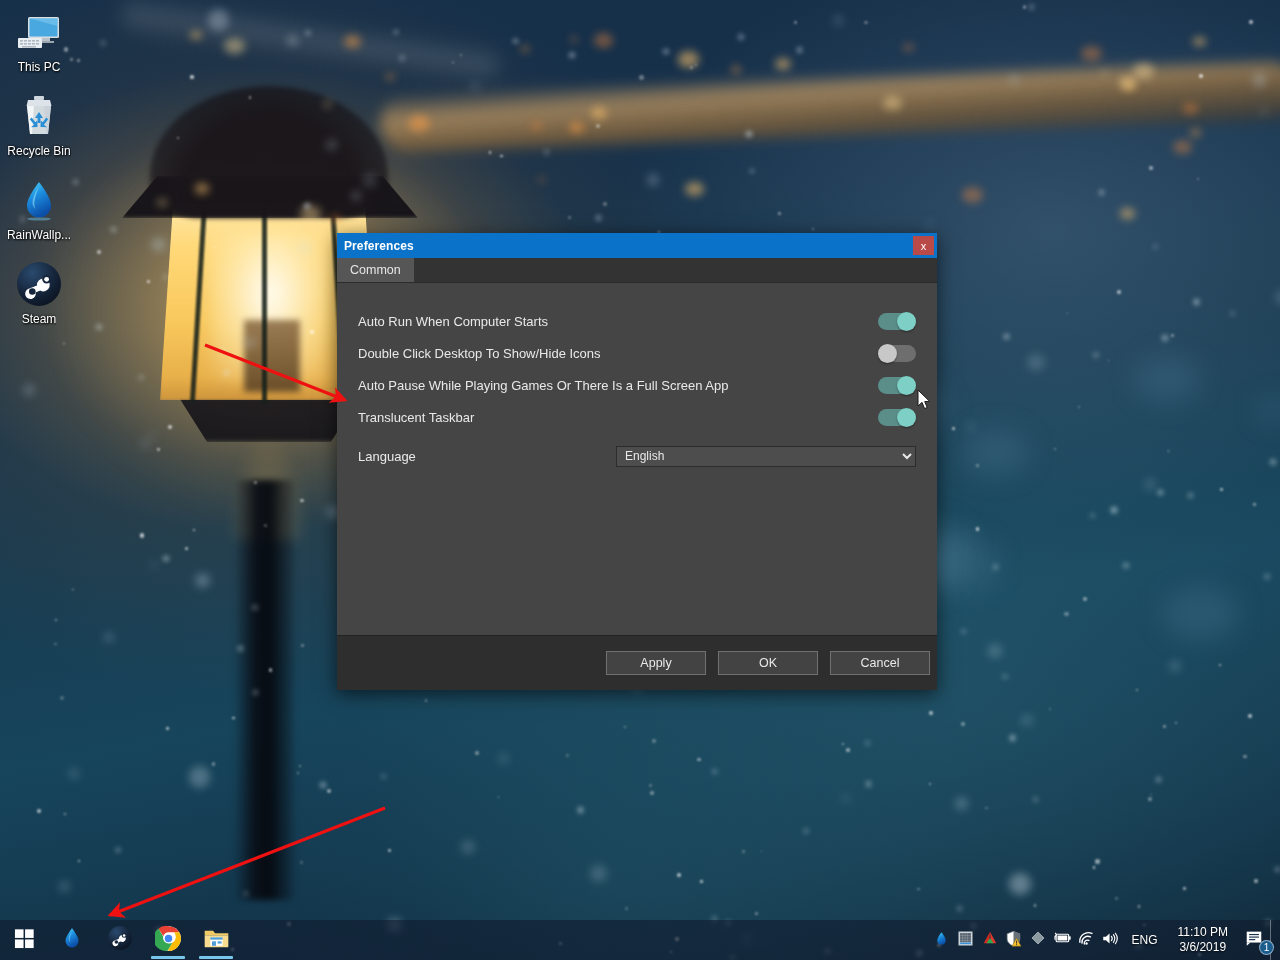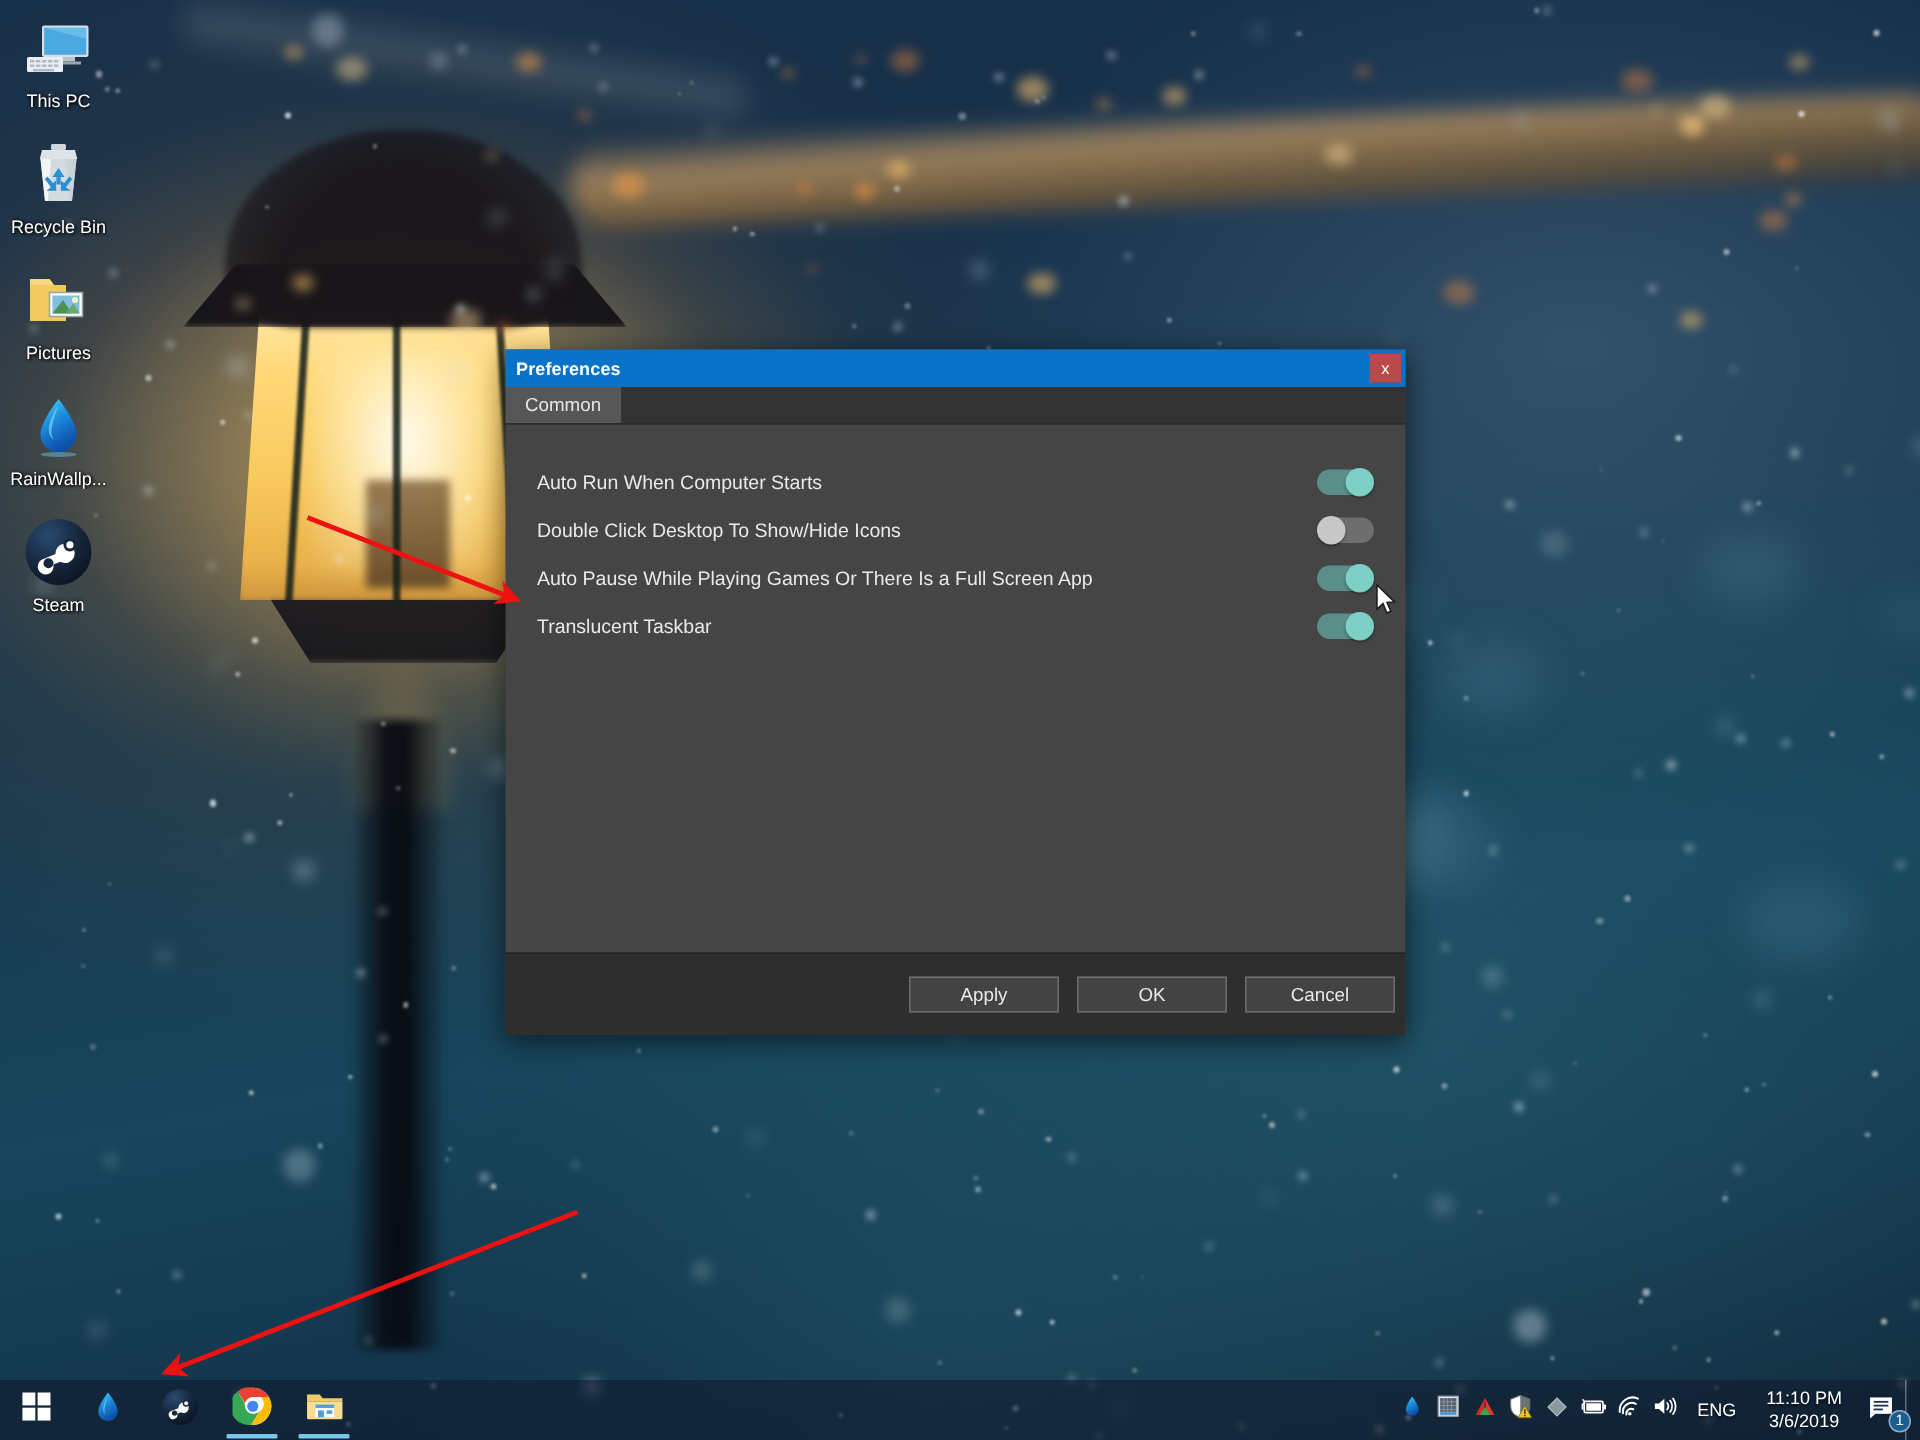--- a/index.html
+++ b/index.html
@@ -606,34 +606,20 @@
             <path d="M24 20 l4 6 h-2.6 v5 h-2.8 v-5 H20 Z"></path>
             <path d="M18.5 32.5 l-3 -6.2 2.2 -1.3 2.6 5.2 2.3 -1.3 -1.2 6.6 -6.4 -1.2 Z" transform="rotate(-12 20 30)"></path>
             <path d="M29.5 32.5 l3 -6.2 -2.2 -1.3 -2.6 5.2 -2.3 -1.3 1.2 6.6 6.4 -1.2 Z" transform="rotate(12 28 30)"></path>
           </g>
         </svg>
       </div>
       <div class="lbl">Recycle Bin</div>
     </div>
 
 
-    <div class="desk-icon">
-      <div class="glyph">
-        <svg viewBox="0 0 48 48" width="48" height="48">
-          <path d="M5 10 h13 l3 4 h8 v24 h-24 Z" fill="#f1c95e"></path>
-          <path d="M5 10 h13 l3 4 h-16 Z" fill="#f7d880"></path>
-          <rect x="18" y="19" width="22" height="16" fill="#ffffff" stroke="#9aa3ab" stroke-width="1"></rect>
-          <rect x="20" y="21" width="18" height="12" fill="#7fbfe0"></rect>
-          <polygon points="20,33 27,24 33,33" fill="#4e8f55"></polygon>
-          <polygon points="29,33 34,26 38,33" fill="#6aa86f"></polygon>
-          <circle cx="35" cy="24" r="2" fill="#fdf6c0"></circle>
-        </svg>
-      </div>
-      <div class="lbl">Pictures</div>
-    </div>
 
     <div class="desk-icon">
       <div class="glyph">
         <svg viewBox="0 0 48 48" width="48" height="48">
           <defs>
             <linearGradient id="dropg" x1="0" y1="0" x2="0.4" y2="1">
               <stop offset="0%" stop-color="#4fd8f5"></stop>
               <stop offset="45%" stop-color="#1d8fe0"></stop>
               <stop offset="100%" stop-color="#0b4fa8"></stop>
             </linearGradient>
@@ -702,20 +688,26 @@
           </div>
       </div>
 
       <div class="row">
         <span class="rlabel">Translucent Taskbar</span>
         <div class="toggle on">
             <span class="knob"></span>
           </div>
       </div>
 
+      <div class="row" id="lang-row">
+        <span class="rlabel">Language</span>
+        <select id="lang-select">
+          <option>English</option>
+        </select>
+      </div>
 
     </div>
 
     <div id="prefs-footer">
       <div class="pbtn">Apply</div>
       <div class="pbtn">OK</div>
       <div class="pbtn">Cancel</div>
     </div>
 
   </div>

